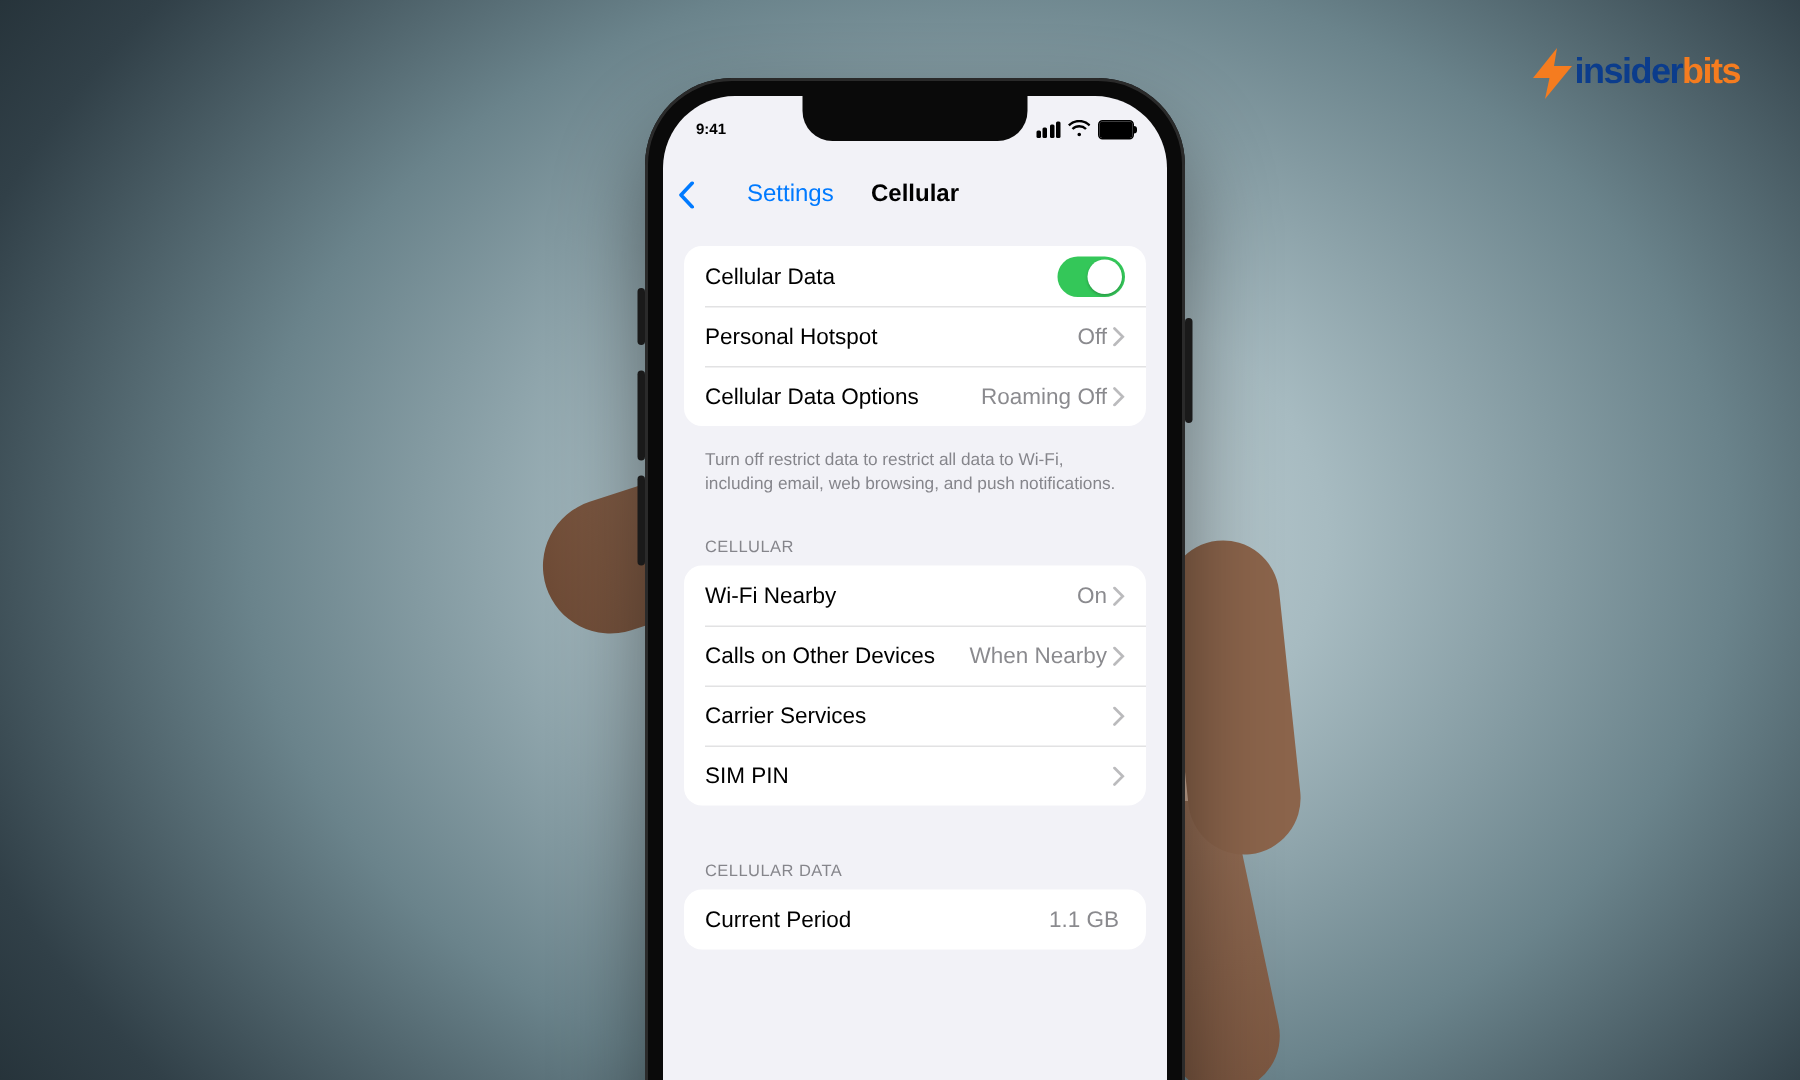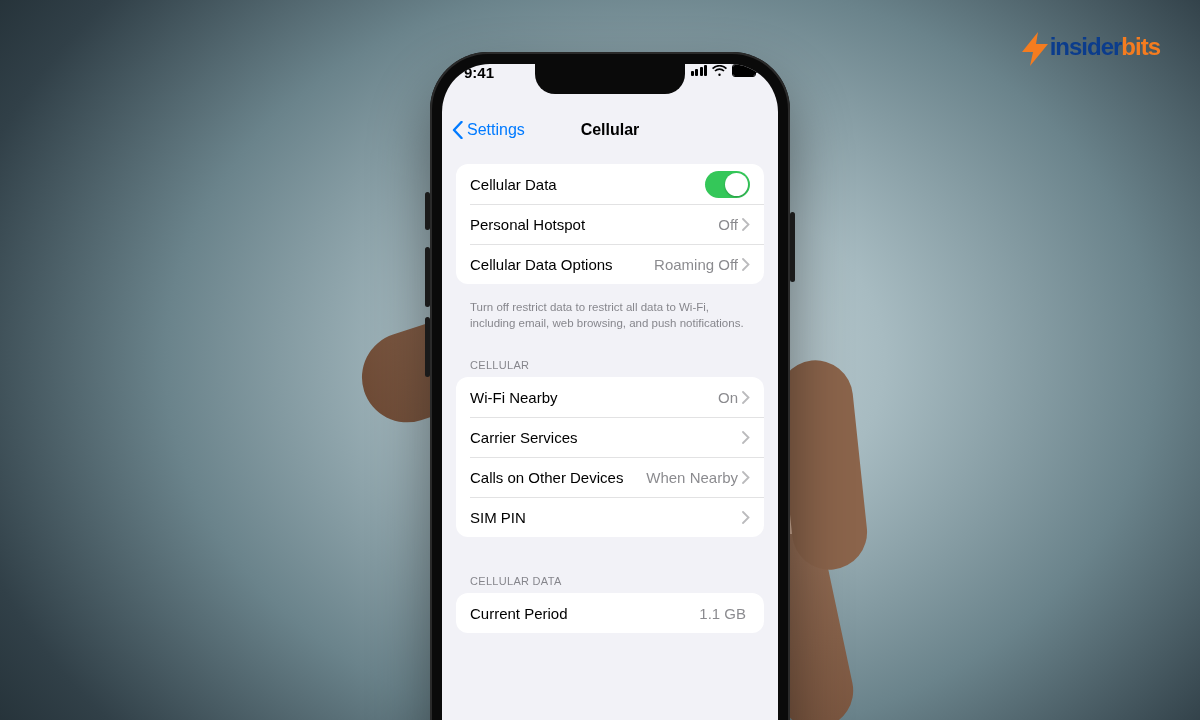--- a/index.html
+++ b/index.html
@@ -31,33 +31,33 @@
   .phone{position:absolute;left:430px;top:52px;width:360px;height:736px;border-radius:58px;background:#0a0a0a;box-shadow:0 30px 60px rgba(0,0,0,.45),inset 0 0 0 2px #2a2a2a;}
   .phone .side-btn{position:absolute;background:#1a1a1a;border-radius:4px;}
   .phone .sb1{right:-5px;top:160px;width:5px;height:70px;}
   .phone .sb2{left:-5px;top:140px;width:5px;height:38px;}
   .phone .sb3{left:-5px;top:195px;width:5px;height:60px;}
   .phone .sb4{left:-5px;top:265px;width:5px;height:60px;}
   .screen{position:absolute;inset:12px;border-radius:48px;background:#f2f2f7;overflow:hidden;}
   .notch{position:absolute;top:0;left:50%;transform:translateX(-50%);width:150px;height:30px;background:#0a0a0a;border-radius:0 0 20px 20px;z-index:5;}
 
   
-  .statusbar{position:absolute;top:0;left:0;right:0;height:44px;display:flex;justify-content:space-between;align-items:flex-start;padding:0 22px;font-size:15px;font-weight:600;color:#000;z-index:4;}
+  .statusbar{position:absolute;top:0;left:0;right:0;height:44px;display:flex;justify-content:space-between;align-items:center;padding:0 22px;font-size:10px;font-weight:600;color:#000;z-index:4;}
   .status-icons{display:flex;align-items:center;gap:5px;}
   .sig{display:flex;align-items:flex-end;gap:1.5px;}
   .sig i{display:block;width:3px;background:#000;border-radius:1px;}
   .sig i:nth-child(1){height:5px;} .sig i:nth-child(2){height:7px;} .sig i:nth-child(3){height:9px;} .sig i:nth-child(4){height:11px;}
   .wifi{width:15px;height:12px;}
   .batt{width:22px;height:11px;border:1px solid #000;border-radius:3px;position:relative;}
   .batt::after{content:"";position:absolute;right:-3px;top:3px;width:2px;height:5px;background:#000;border-radius:0 2px 2px 0;}
   .batt i{display:block;width:100%;height:100%;background:#000;border-radius:2px;}
 
   
   .navbar{position:absolute;top:44px;left:0;right:0;height:44px;display:flex;align-items:center;justify-content:center;}
-  .navbar .back{position:absolute;left:10px;display:flex;align-items:center;color:#007aff;font-size:16px;}
+  .navbar .back{position:absolute;left:10px;display:flex;align-items:center;color:#007aff;font-size:16px;gap:31px;}
   .navbar .back .chev{width:11px;height:18px;margin-right:4px;}
   .navbar .title{font-size:16px;font-weight:600;color:#000;}
 
   
   .content{position:absolute;top:100px;left:0;right:0;bottom:0;overflow:hidden;padding:0 14px;font-size:15px;color:#000;}
   .group{background:#fff;border-radius:12px;margin:0 0 10px 0;overflow:hidden;}
   .row{display:flex;align-items:center;justify-content:space-between;min-height:40px;padding:0 14px;position:relative;}
   .row + .row::before{content:"";position:absolute;left:14px;right:0;top:0;height:1px;background:rgba(60,60,67,.15);} 
   .row .label{flex:1;white-space:nowrap;overflow:hidden;text-overflow:ellipsis;}
   .row .value{color:rgba(60,60,67,.6);font-size:15px;margin-right:4px;}
@@ -166,28 +166,28 @@
         <div class="header">CELLULAR</div>
         <div class="group">
           <div class="row">
             <span class="label">Wi-Fi Nearby</span>
             <span class="value">On</span>
             <svg class="chev" viewBox="0 0 8 13">
                 <path d="M1 1l5.5 5.5L1 12" stroke="#3c3c43" stroke-width="1.8" fill="none" stroke-linecap="round"></path>
               </svg>
           </div>
           <div class="row">
-            <span class="label">Carrier Services</span>
-            <svg class="chev" viewBox="0 0 8 13">
-                <path d="M1 1l5.5 5.5L1 12" stroke="#3c3c43" stroke-width="1.8" fill="none" stroke-linecap="round"></path>
-              </svg>
-          </div>
-          <div class="row">
             <span class="label">Calls on Other Devices</span>
             <span class="value">When Nearby</span>
+            <svg class="chev" viewBox="0 0 8 13">
+                <path d="M1 1l5.5 5.5L1 12" stroke="#3c3c43" stroke-width="1.8" fill="none" stroke-linecap="round"></path>
+              </svg>
+          </div>
+          <div class="row">
+            <span class="label">Carrier Services</span>
             <svg class="chev" viewBox="0 0 8 13">
                 <path d="M1 1l5.5 5.5L1 12" stroke="#3c3c43" stroke-width="1.8" fill="none" stroke-linecap="round"></path>
               </svg>
           </div>
           <div class="row">
             <span class="label">SIM PIN</span>
             <svg class="chev" viewBox="0 0 8 13">
                 <path d="M1 1l5.5 5.5L1 12" stroke="#3c3c43" stroke-width="1.8" fill="none" stroke-linecap="round"></path>
               </svg>
           </div>

